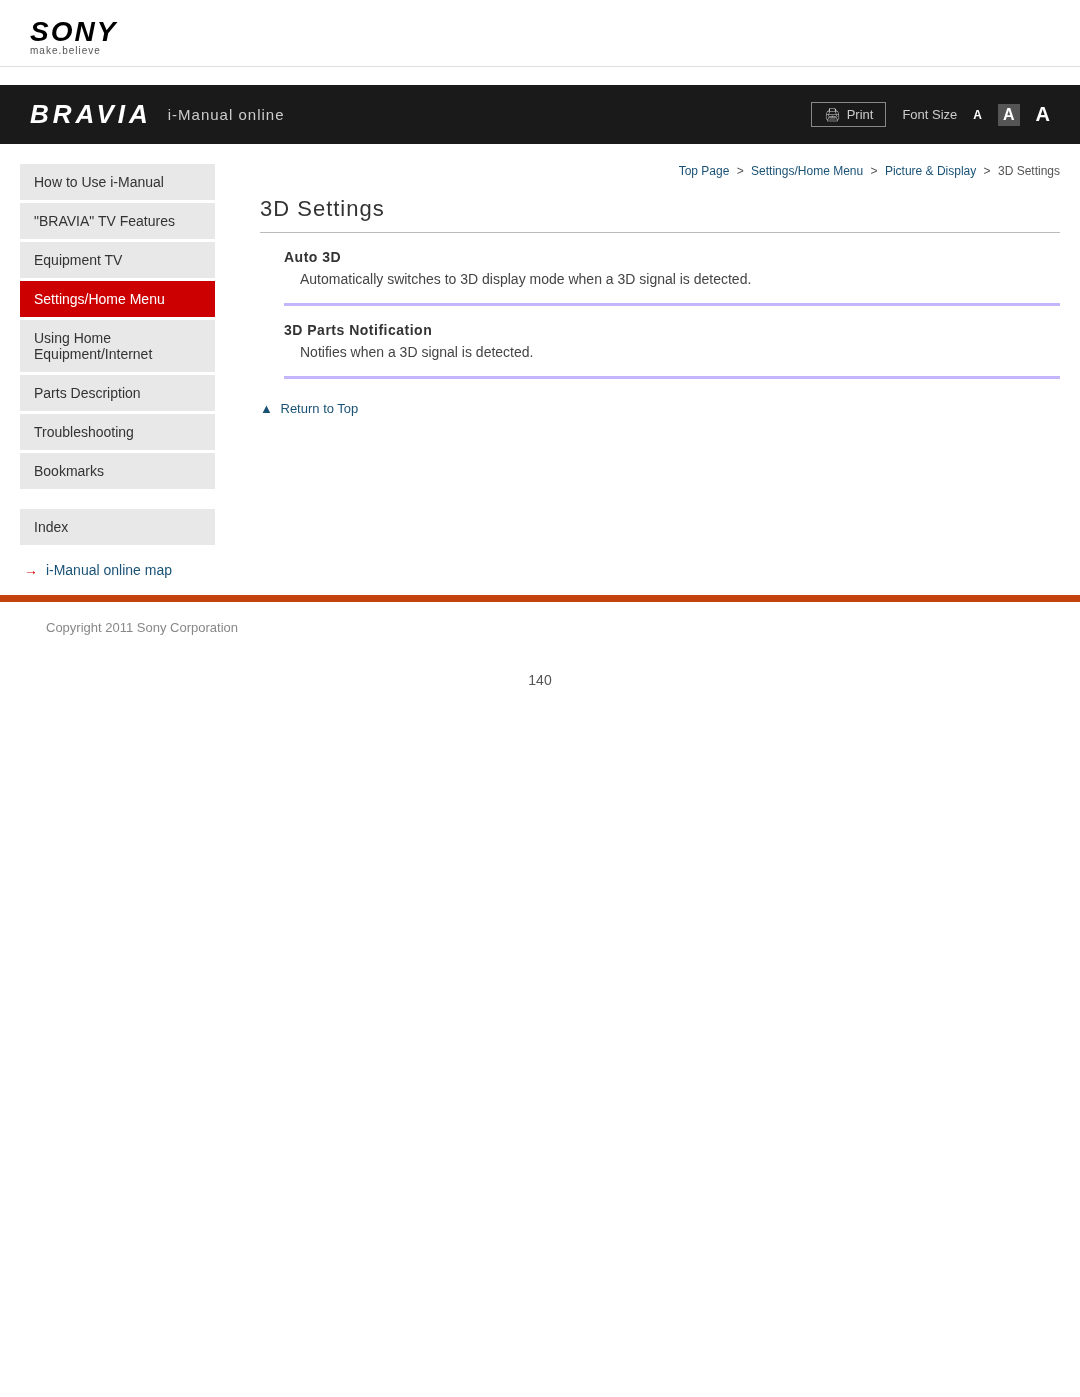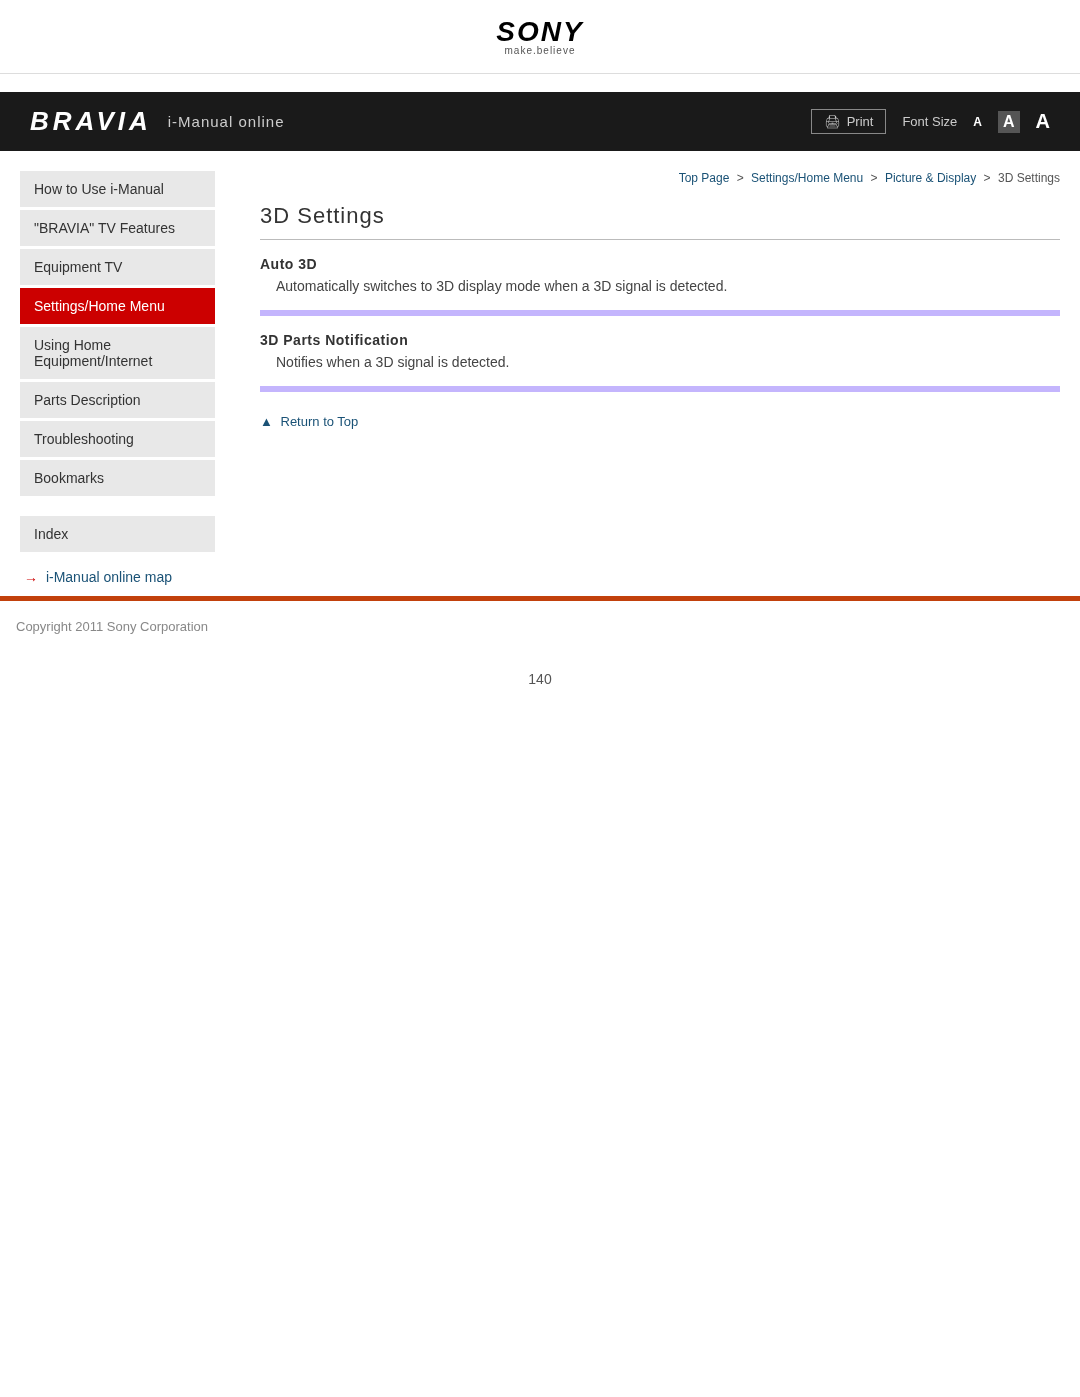--- a/index.html
+++ b/index.html
@@ -7,23 +7,22 @@
       font-family: Arial, sans-serif;
       background: #fff;
       color: #333;
       width: 1080px;
       min-height: 1397px;
       position: relative;
     }
 
     
     .logo-bar {
-      padding: 18px 30px 17px 30px;
+      padding: 18px 30px 10px 30px;
       border-bottom: 1px solid #ddd;
-      text-align: center;
     }
     .sony-logo {
       display: flex;
       flex-direction: column;
       line-height: 1;
     }
     .sony-logo .sony-text {
       font-size: 28px;
       font-weight: 900;
       letter-spacing: 2px;
@@ -176,21 +175,22 @@
       color: #333;
       letter-spacing: 1px;
       padding-bottom: 10px;
       border-bottom: 1px solid #bbb;
       margin-bottom: 0;
     }
 
     
     .section {
       padding: 16px 0;
-      border-bottom: 6px solid #c4b5fd;
+      border-bottom: 3px solid #c4b5fd;
+      margin-left: 24px;
     }
     .section-title {
       font-size: 14px;
       font-weight: bold;
       color: #333;
       letter-spacing: 0.5px;
       margin-bottom: 6px;
     }
     .section-desc {
       font-size: 14px;
@@ -209,23 +209,23 @@
       font-size: 13px;
       text-decoration: none;
     }
     .triangle-up {
       color: #1a5276;
       margin-right: 4px;
     }
 
     
     .footer {
-      border-top: 5px solid #c2410c;
-      padding: 16px 16px;
-      margin-top: 10px;
+      border-top: 7px solid #c2410c;
+      padding: 16px 46px;
+      margin-top: 16px;
     }
     .footer-text {
       font-size: 13px;
       color: #888;
     }
 
     
     .page-number {
       text-align: center;
       font-size: 14px;

